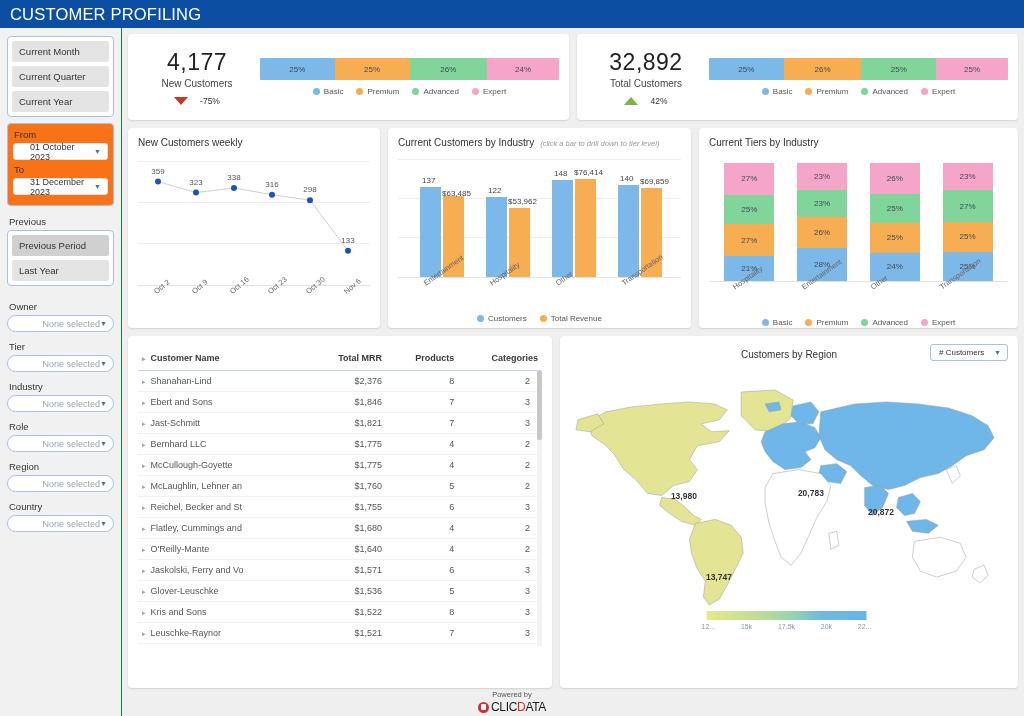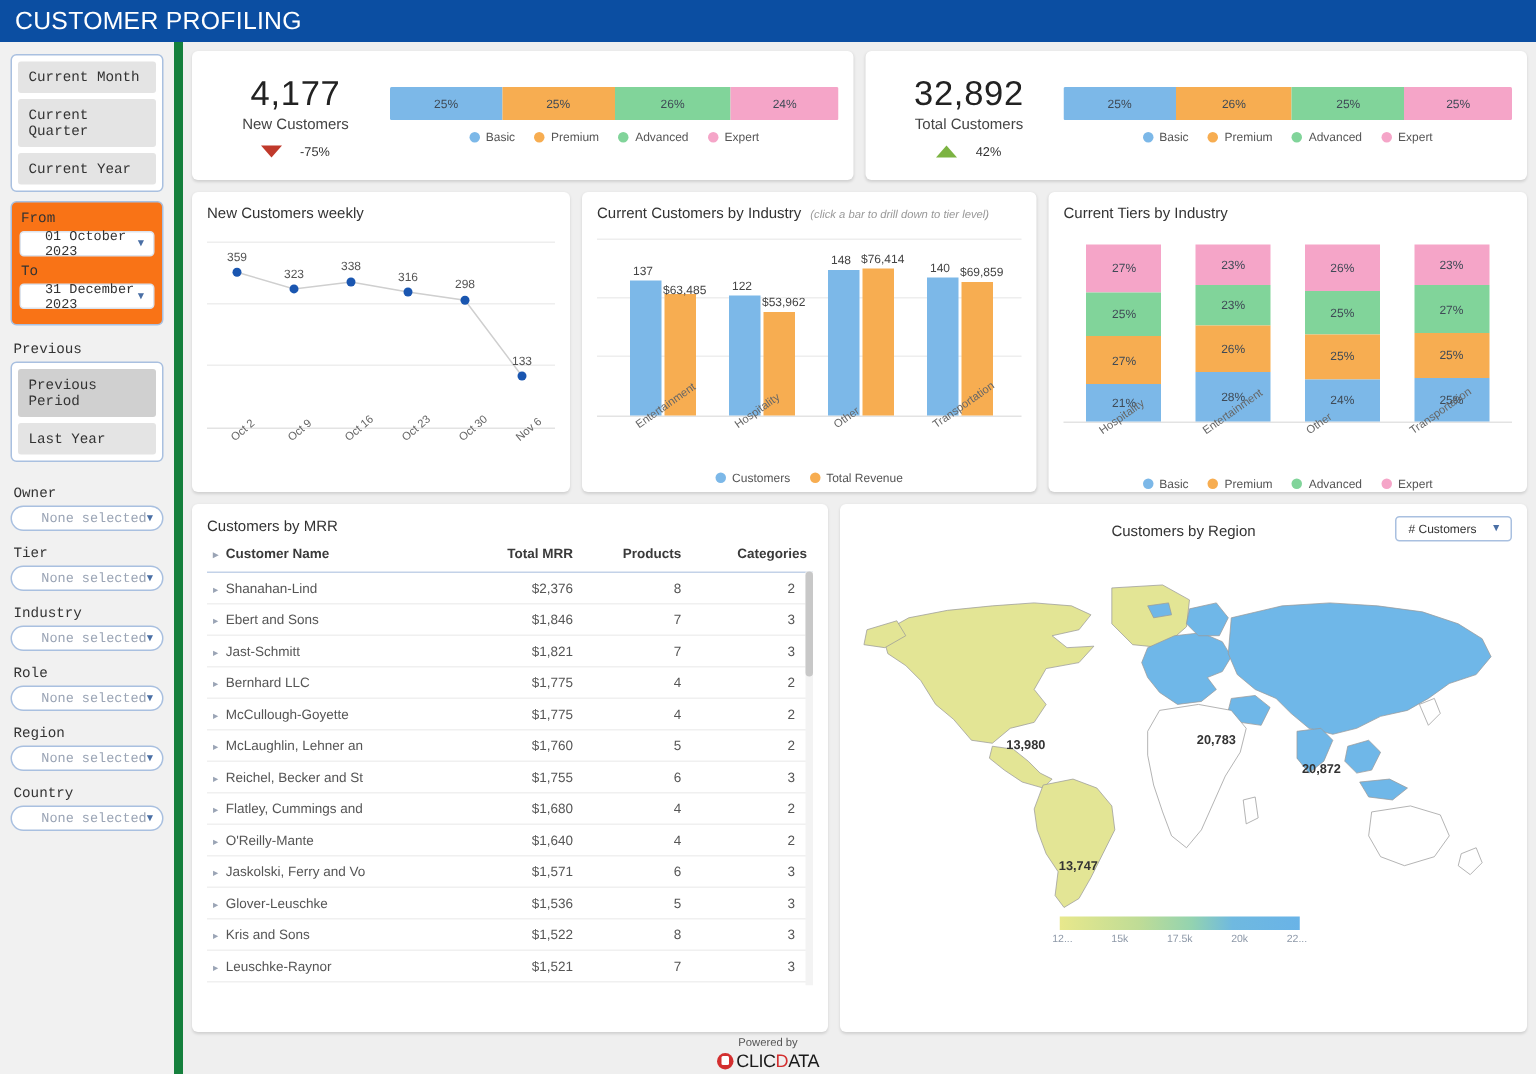--- a/index.html
+++ b/index.html
@@ -16,21 +16,21 @@
     display: flex; align-items: center; padding-left: 10px;
   }
   .titlebar .title { font-size: 16.5px; letter-spacing: .2px; }
 
   
   .shell { display: flex; height: 688px; }
 
   
   .sidebar {
     width: 122px; background: #f1f1f1; padding: 8px 7px 0 7px;
-    border-right: 6px solid #15803d; flex: none; font-family: Liberation Mono, monospace;
+    border-right: 1px solid #15803d; flex: none;
   }
   .btn-group {
     border: 1px solid #a9c0e0; border-radius: 4px;
     background: #fff; padding: 4px; margin-bottom: 6px;
   }
   .opt {
     background: #e4e4e4; color: #333; font-size: 9.5px;
     padding: 5px 7px; border-radius: 2px; margin-bottom: 4px;
   }
   .opt:last-child { margin-bottom: 0; }
@@ -441,21 +441,20 @@
             <span class="dot expert"></span>
             <span>Expert</span>
             </div>
         </div>
       </div>
     </div>
 
     <div class="row">
 
       <div class="card table-card">
-        <div class="chart-title">Customers by MRR</div>
         <div class="tbl-wrap">
           <table class="tbl" id="mrrtable">
             <thead>
               <tr>
                 <th class="l">
                   <span class="exp">▸</span><span>Customer Name</span></th>
                 <th>Total MRR</th>
                 <th>Products</th>
                 <th>Categories</th>
               </tr>

